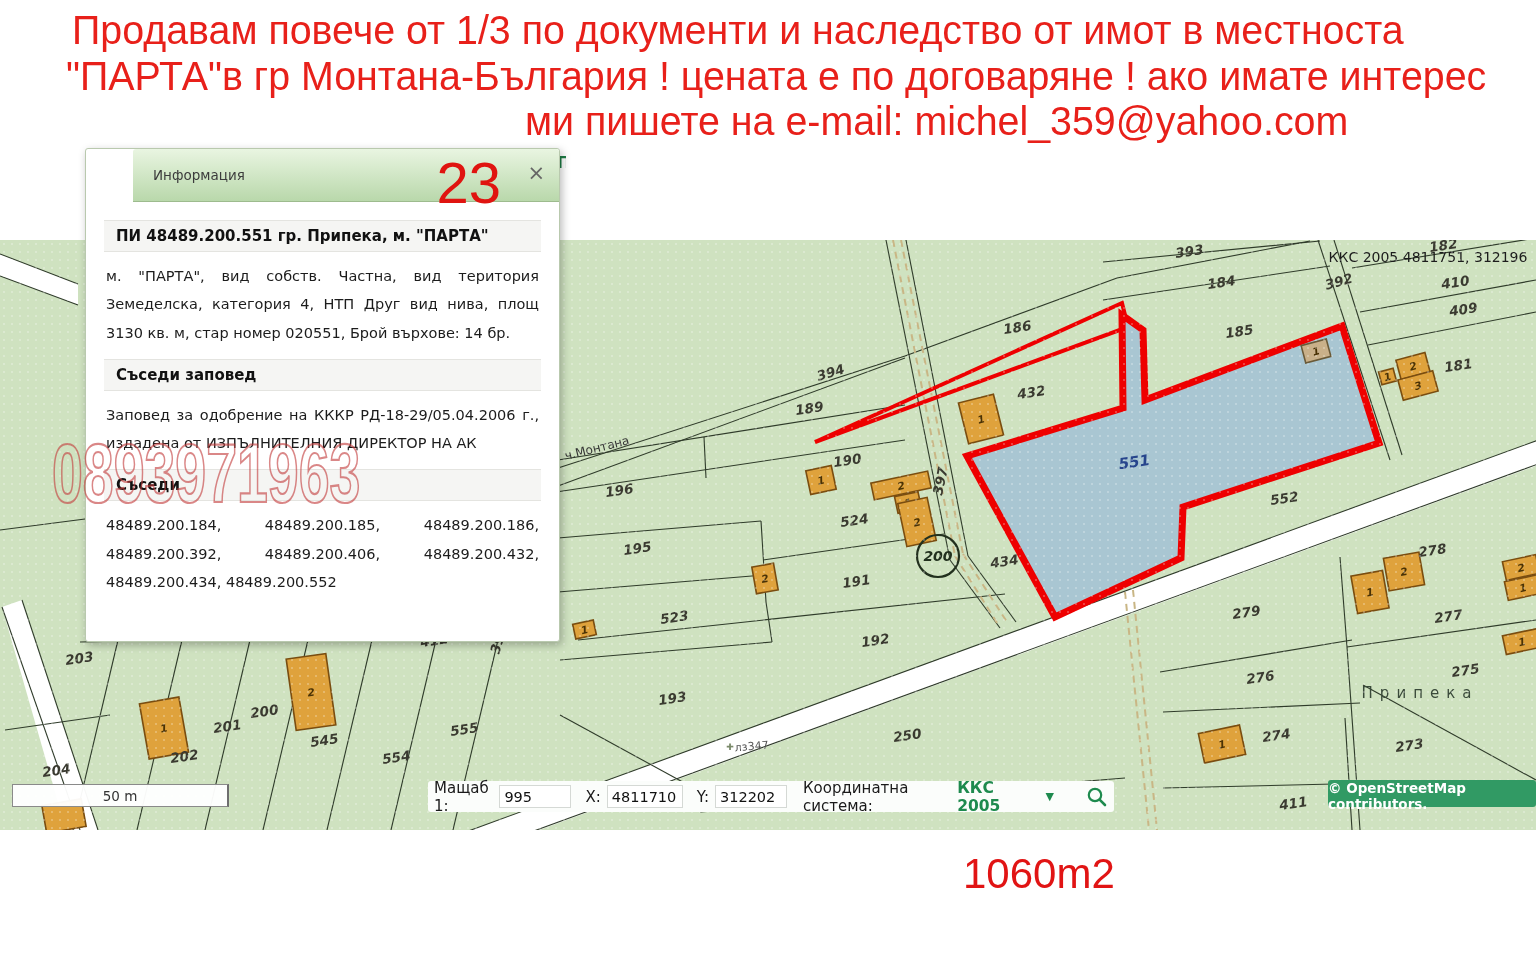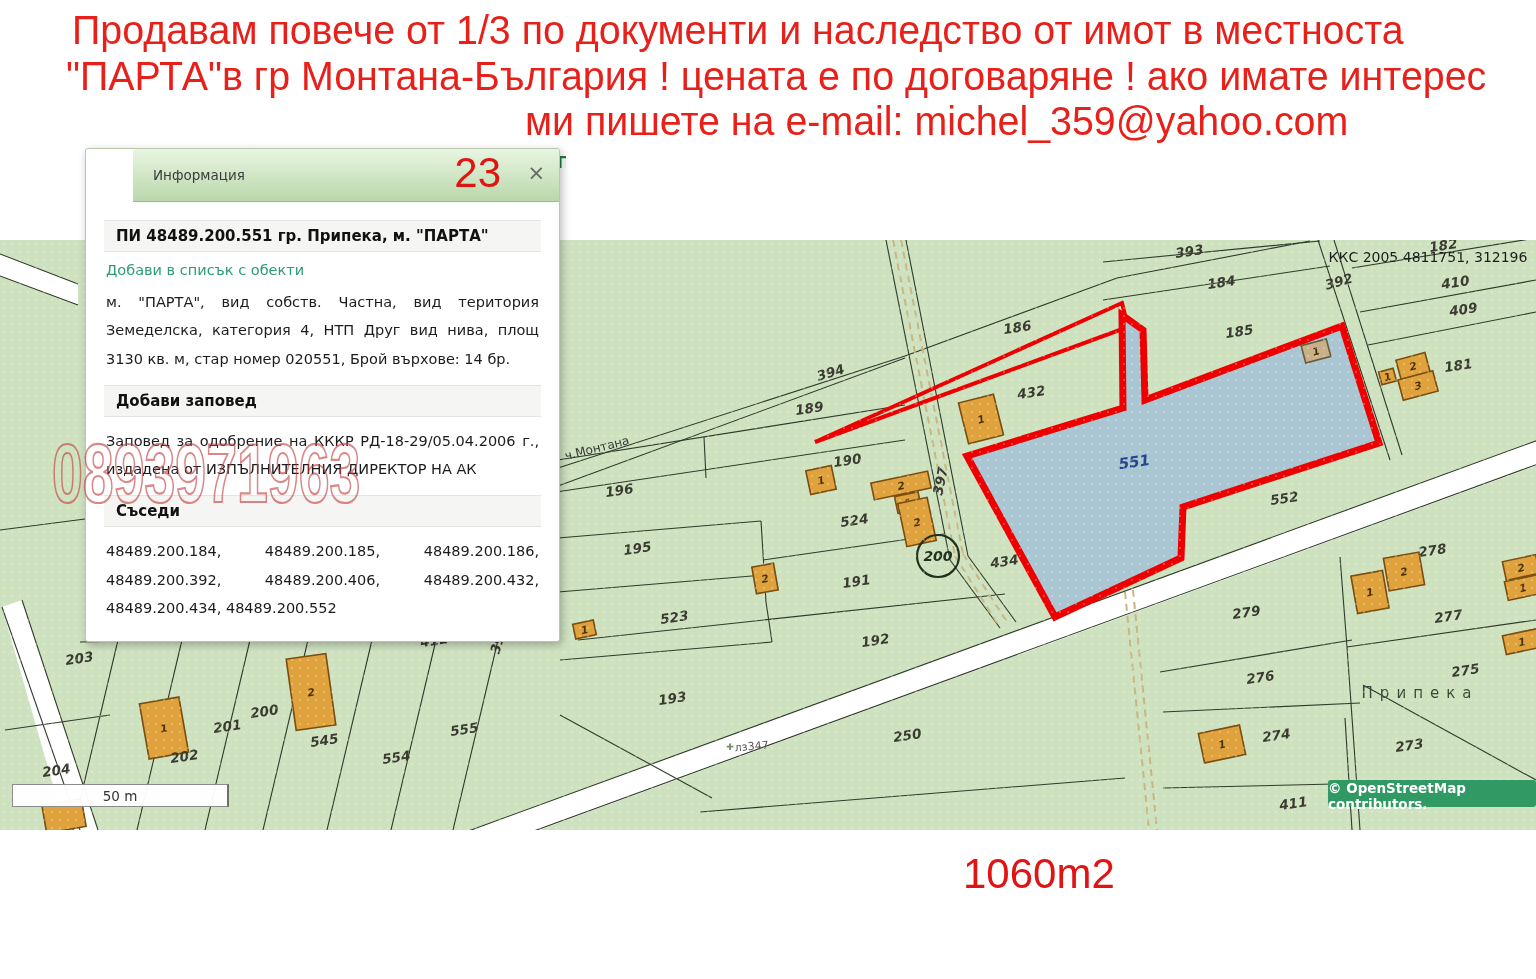--- a/index.html
+++ b/index.html
@@ -13,21 +13,21 @@
   #map::after{content:"";position:absolute;inset:0;pointer-events:none;opacity:.45;
       background-image:radial-gradient(rgba(255,255,255,.55) 1px,transparent 1.3px);background-size:8px 8px;}
   #mapsvg{position:absolute;left:0;top:0;}
   #mapsvg text{font-family:"DejaVu Sans",sans-serif;}
   
   #popup{position:absolute;left:85px;top:148px;width:473px;height:492px;background:#ffffff;
         border:1px solid #b9c9ae;border-radius:3px;box-shadow:2px 3px 9px rgba(0,0,0,.28);z-index:20;}
   #popup-header{position:relative;height:52px;background:linear-gradient(180deg,#e9f5e1,#b9d8ab);
         border-bottom:1px solid #9dbb8e;border-radius:3px 3px 0 0;margin-left:47px;}
   #popup-title{position:absolute;left:20px;top:18px;font-size:13.5px;color:#3c3c3c;}
-  #popup-badge{position:absolute;right:58px;top:0px;font-size:42px;color:#e01410;font-family:"Liberation Sans",sans-serif;}
+  #popup-badge{position:absolute;right:58px;top:0px;font-size:58px;color:#e01410;font-family:"Liberation Sans",sans-serif;}
   #popup-close{position:absolute;right:14px;top:14px;font-size:21px;color:#666;cursor:pointer;line-height:1;}
   #popup-body{padding:18px 18px 0 18px;font-size:14.5px;color:#1c1c1c;}
   .sec{background:#f5f5f3;border-top:1px solid #e4e4e0;border-bottom:1px solid #e4e4e0;
        font-weight:bold;font-size:15px;padding:6px 12px;margin:0 0 10px 0;color:#111;}
   .sec.mt{margin-top:12px;}
   .addlink{color:#2a9d78;font-size:14.5px;margin:4px 2px 10px 2px;cursor:pointer;}
   .para{ text-align:justify;line-height:1.95;margin:0 2px 4px 2px;}
   
   #watermark{position:absolute;left:52px;top:425px;z-index:30;font-size:84px;font-weight:bold;
       font-family:"Liberation Sans",sans-serif;color:transparent;-webkit-text-stroke:2.2px rgba(196,62,62,.62);
@@ -216,34 +216,50 @@
   </div>
 
   <div id="popup">
     <div id="popup-header">
       <span id="popup-title">Информация</span>
       <span id="popup-badge">23</span>
       <span id="popup-close">×</span>
     </div>
     <div id="popup-body">
       <div class="sec">ПИ 48489.200.551 гр. Припека, м. "ПАРТА"</div>
-      <div class="addlink">Добави в списък с обекти</div>
       <p class="para">м. "ПАРТА", вид собств. Частна, вид територия Земеделска, категория 4, НТП Друг вид нива, площ 3130 кв. м, стар номер 020551, Брой върхове: 14 бр.</p>
-      <div class="sec mt">Добави заповед</div>
+      <div class="sec mt">Съседи заповед</div>
       <p class="para">Заповед за одобрение на КККР РД-18-29/05.04.2006 г., издадена от ИЗПЪЛНИТЕЛНИЯ ДИРЕКТОР НА АК</p>
       <div class="sec mt">Съседи</div>
       <p class="para">48489.200.184, 48489.200.185, 48489.200.186, 48489.200.392, 48489.200.406, 48489.200.432, 48489.200.434, 48489.200.552</p>
     </div>
   </div>
 
   <div id="watermark">0893971963</div>
 
   <div id="scalebar">
     <span>50 m</span>
   </div>
 
+  <div id="toolbar">
+    <span>Мащаб 1:</span>
+    <input class="tb-input" style="width: 62px;" value="995">
+    <span style="margin-left:8px">X:</span>
+    <input class="tb-input" style="width: 66px;" value="4811710">
+    <span style="margin-left:8px">Y:</span>
+    <input class="tb-input" style="width: 62px;" value="312202">
+    <span style="margin-left:10px">Координатна система:</span>
+    <span id="crs-value">ККС 2005</span>
+    <span id="crs-caret">▼</span>
+    <span id="search-btn">
+      <svg width="22" height="22" viewBox="0 0 22 22">
+        <circle cx="9" cy="9" r="6.2" fill="none" stroke="#1e8a4e" stroke-width="2.2"></circle>
+        <line x1="13.6" y1="13.6" x2="19" y2="19" stroke="#1e8a4e" stroke-width="2.6" stroke-linecap="round"></line>
+      </svg>
+    </span>
+  </div>
 
   <div id="osm-badge">
     <span>© OpenStreetMap contributors.</span>
   </div>
 
   <div id="area-note">1060m2</div>
 </div>
 
 </body></html>

